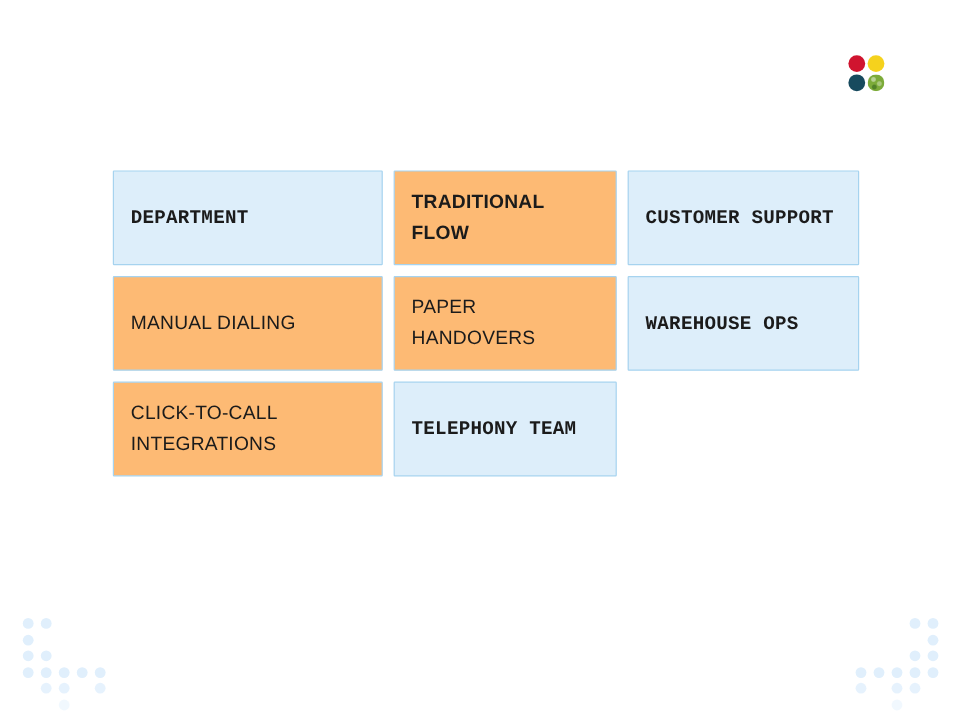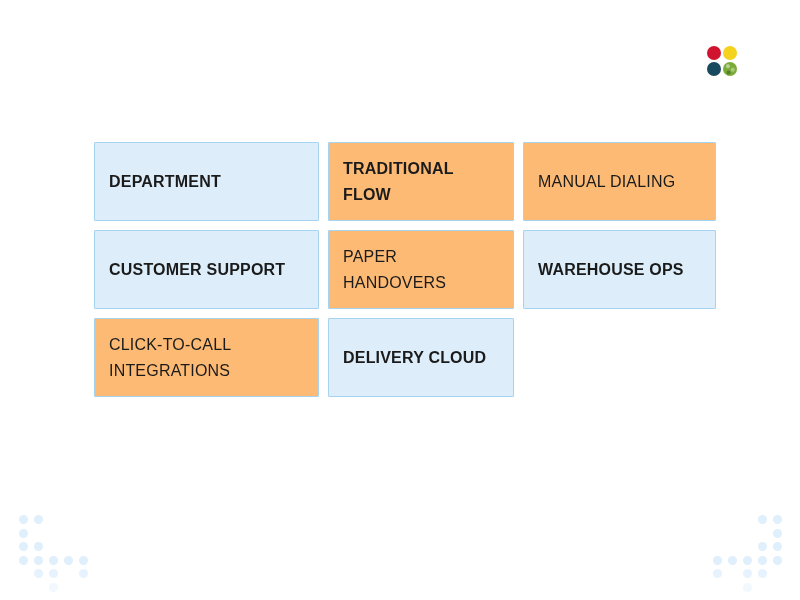--- a/index.html
+++ b/index.html
@@ -34,21 +34,21 @@
     border-radius:1px;
     background:#fdba74;
     display:flex;align-items:center;
     padding:0 14px;
     box-sizing:border-box;
     font-size:16px;line-height:26px;
     letter-spacing:.2px;
     color:#1b1b1b;
     white-space:pre-line;
   }
-  .cell.highlight{background:#ddeefa;}
+  .cell.highlight{background:#ddeefa;font-family:Liberation Mono, monospace;}
   .cell.bold{font-weight:700;}
 
   
   .dot-pattern{position:absolute;}
   .deco-dot{
     position:absolute;width:9px;height:9px;border-radius:50%;
     background:#e0effc;
   }
 </style>
 </head>
@@ -62,30 +62,30 @@
     <span class="logo-dot" style="background-color: rgb(23, 74, 94);"></span>
     <span class="logo-dot green" style="background-color: rgb(124, 171, 57);"></span>
   </div>
 
   <div class="comparison-table">
 
     <div class="cell highlight bold">DEPARTMENT</div>
     <div class="cell bold">TRADITIONAL
 FLOW</div>
 
+    <div class="cell highlight bold">CUSTOMER SUPPORT</div>
     <div class="cell">MANUAL DIALING</div>
-    <div class="cell highlight bold">CUSTOMER SUPPORT</div>
 
     <div class="cell">PAPER
 HANDOVERS</div>
     <div class="cell highlight bold">WAREHOUSE OPS</div>
     <div class="cell">CLICK-TO-CALL
 INTEGRATIONS</div>
 
-    <div class="cell highlight bold">DELIVERY CLOUD</div>
+    <div class="cell highlight bold">TELEPHONY TEAM</div>
   </div>
 
   <div class="dot-pattern" id="dots-bl"></div>
   <div class="dot-pattern" id="dots-br"></div>
 
 <span class="deco-dot" style="left: 19px; top: 515px; opacity: 1;"></span>
     <span class="deco-dot" style="left: 34px; top: 515px; opacity: 1;"></span>
     <span class="deco-dot" style="left: 19px; top: 528.5px; opacity: 1;"></span>
     <span class="deco-dot" style="left: 19px; top: 542px; opacity: 1;"></span>
     <span class="deco-dot" style="left: 34px; top: 542px; opacity: 1;"></span>

